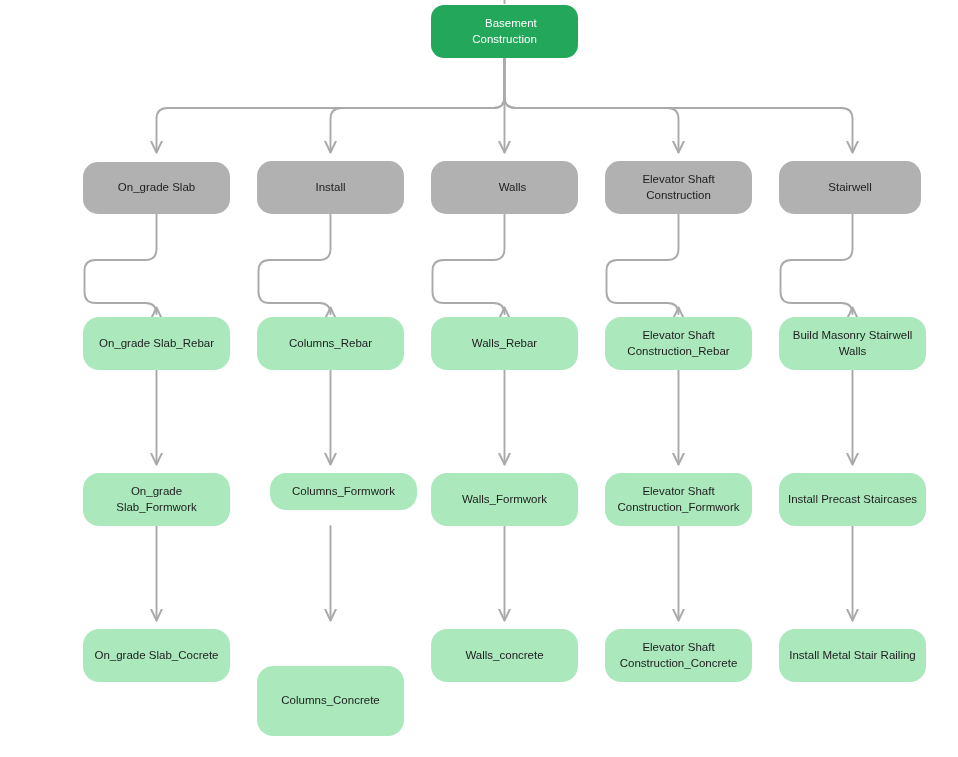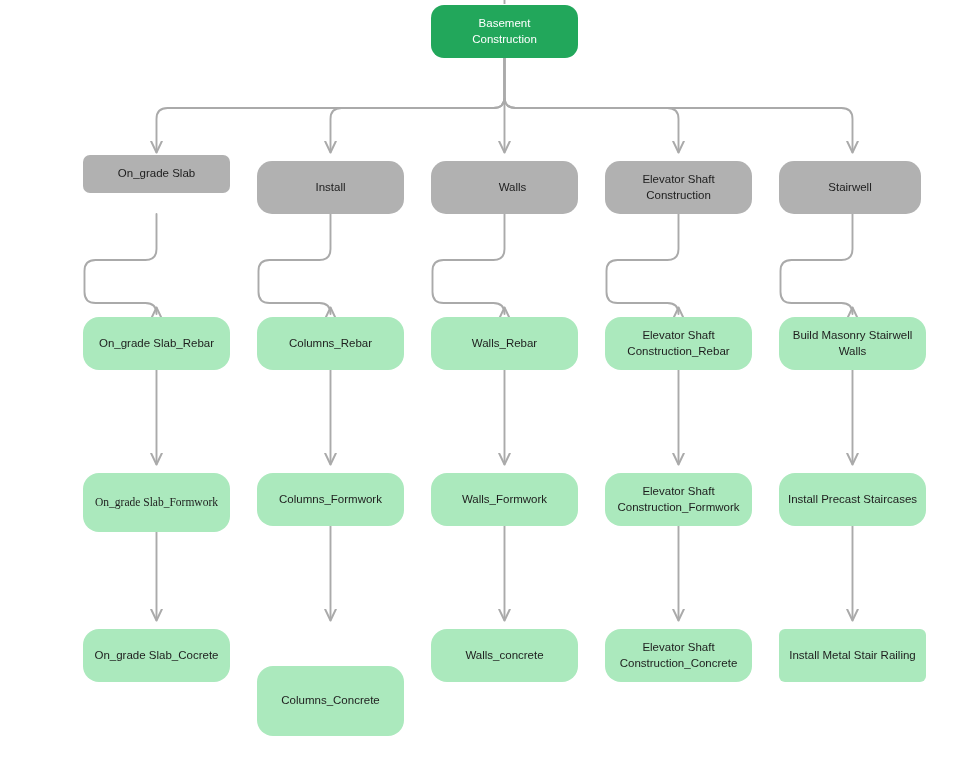--- a/index.html
+++ b/index.html
@@ -90,43 +90,43 @@
       <path d="M 678.5 370 L 678.5 464" fill="none" stroke="#aaaaaa" stroke-width="1.9" stroke-linecap="round" stroke-linejoin="round" marker-end="url(#arw)"></path>
       <path d="M 852.5 370 L 852.5 464" fill="none" stroke="#aaaaaa" stroke-width="1.9" stroke-linecap="round" stroke-linejoin="round" marker-end="url(#arw)"></path>
       <path d="M 156.5 526 L 156.5 620" fill="none" stroke="#aaaaaa" stroke-width="1.9" stroke-linecap="round" stroke-linejoin="round" marker-end="url(#arw)"></path>
       <path d="M 330.5 526 L 330.5 620" fill="none" stroke="#aaaaaa" stroke-width="1.9" stroke-linecap="round" stroke-linejoin="round" marker-end="url(#arw)"></path>
       <path d="M 504.5 526 L 504.5 620" fill="none" stroke="#aaaaaa" stroke-width="1.9" stroke-linecap="round" stroke-linejoin="round" marker-end="url(#arw)"></path>
       <path d="M 678.5 526 L 678.5 620" fill="none" stroke="#aaaaaa" stroke-width="1.9" stroke-linecap="round" stroke-linejoin="round" marker-end="url(#arw)"></path>
       <path d="M 852.5 526 L 852.5 620" fill="none" stroke="#aaaaaa" stroke-width="1.9" stroke-linecap="round" stroke-linejoin="round" marker-end="url(#arw)"></path>
     </svg>
 
   <div id="nodes">
-      <div class="node root" style="left: 431px; top: 5px; width: 147px; height: 53px;">
+      <div class="node root" style="left: 431px; top: 5px; width: 147px; height: 53px; text-align: right;">
         <span class="node-label">Basement
 Construction</span>
       </div>
-      <div class="node phase" style="left: 83px; top: 155px; width: 147px; height: 38px; border-radius: 7px;">
+      <div class="node phase" style="left: 83px; top: 162px; width: 147px; height: 52px;">
         <span class="node-label">On_grade Slab</span>
       </div>
       <div class="node task" style="left: 83px; top: 317px; width: 147px; height: 53px;">
         <span class="node-label">On_grade Slab_Rebar</span>
       </div>
-      <div class="node task" style="left: 83px; top: 473px; width: 147px; height: 59px; font-family: Liberation Serif, serif;">
+      <div class="node task" style="left: 83px; top: 473px; width: 147px; height: 53px;">
         <span class="node-label">On_grade Slab_Formwork</span>
       </div>
       <div class="node task" style="left: 83px; top: 629px; width: 147px; height: 53px;">
         <span class="node-label">On_grade Slab_Cocrete</span>
       </div>
       <div class="node phase" style="left: 257px; top: 161px; width: 147px; height: 53px;">
         <span class="node-label">Install</span>
       </div>
       <div class="node task" style="left: 257px; top: 317px; width: 147px; height: 53px;">
         <span class="node-label">Columns_Rebar</span>
       </div>
-      <div class="node task" style="left: 257px; top: 473px; width: 147px; height: 53px;">
+      <div class="node task" style="left: 270px; top: 473px; width: 147px; height: 37px;">
         <span class="node-label">Columns_Formwork</span>
       </div>
       <div class="node task" style="left: 257px; top: 666px; width: 147px; height: 70px;">
         <span class="node-label">Columns_Concrete</span>
       </div>
       <div class="node phase" style="left: 431px; top: 161px; width: 147px; height: 53px; padding-left: 24px;">
         <span class="node-label">Walls</span>
       </div>
       <div class="node task" style="left: 431px; top: 317px; width: 147px; height: 53px;">
         <span class="node-label">Walls_Rebar</span>
@@ -154,18 +154,18 @@
       </div>
       <div class="node phase" style="left: 779px; top: 161px; width: 142px; height: 53px;">
         <span class="node-label">Stairwell</span>
       </div>
       <div class="node task" style="left: 779px; top: 317px; width: 147px; height: 53px;">
         <span class="node-label">Build Masonry Stairwell Walls</span>
       </div>
       <div class="node task" style="left: 779px; top: 473px; width: 147px; height: 53px;">
         <span class="node-label">Install Precast Staircases</span>
       </div>
-      <div class="node task" style="left: 779px; top: 629px; width: 147px; height: 53px; border-radius: 6px;">
+      <div class="node task" style="left: 779px; top: 629px; width: 147px; height: 53px;">
         <span class="node-label">Install Metal Stair Railing</span>
       </div>
     </div>
 
 </div>
 
 </body></html>

